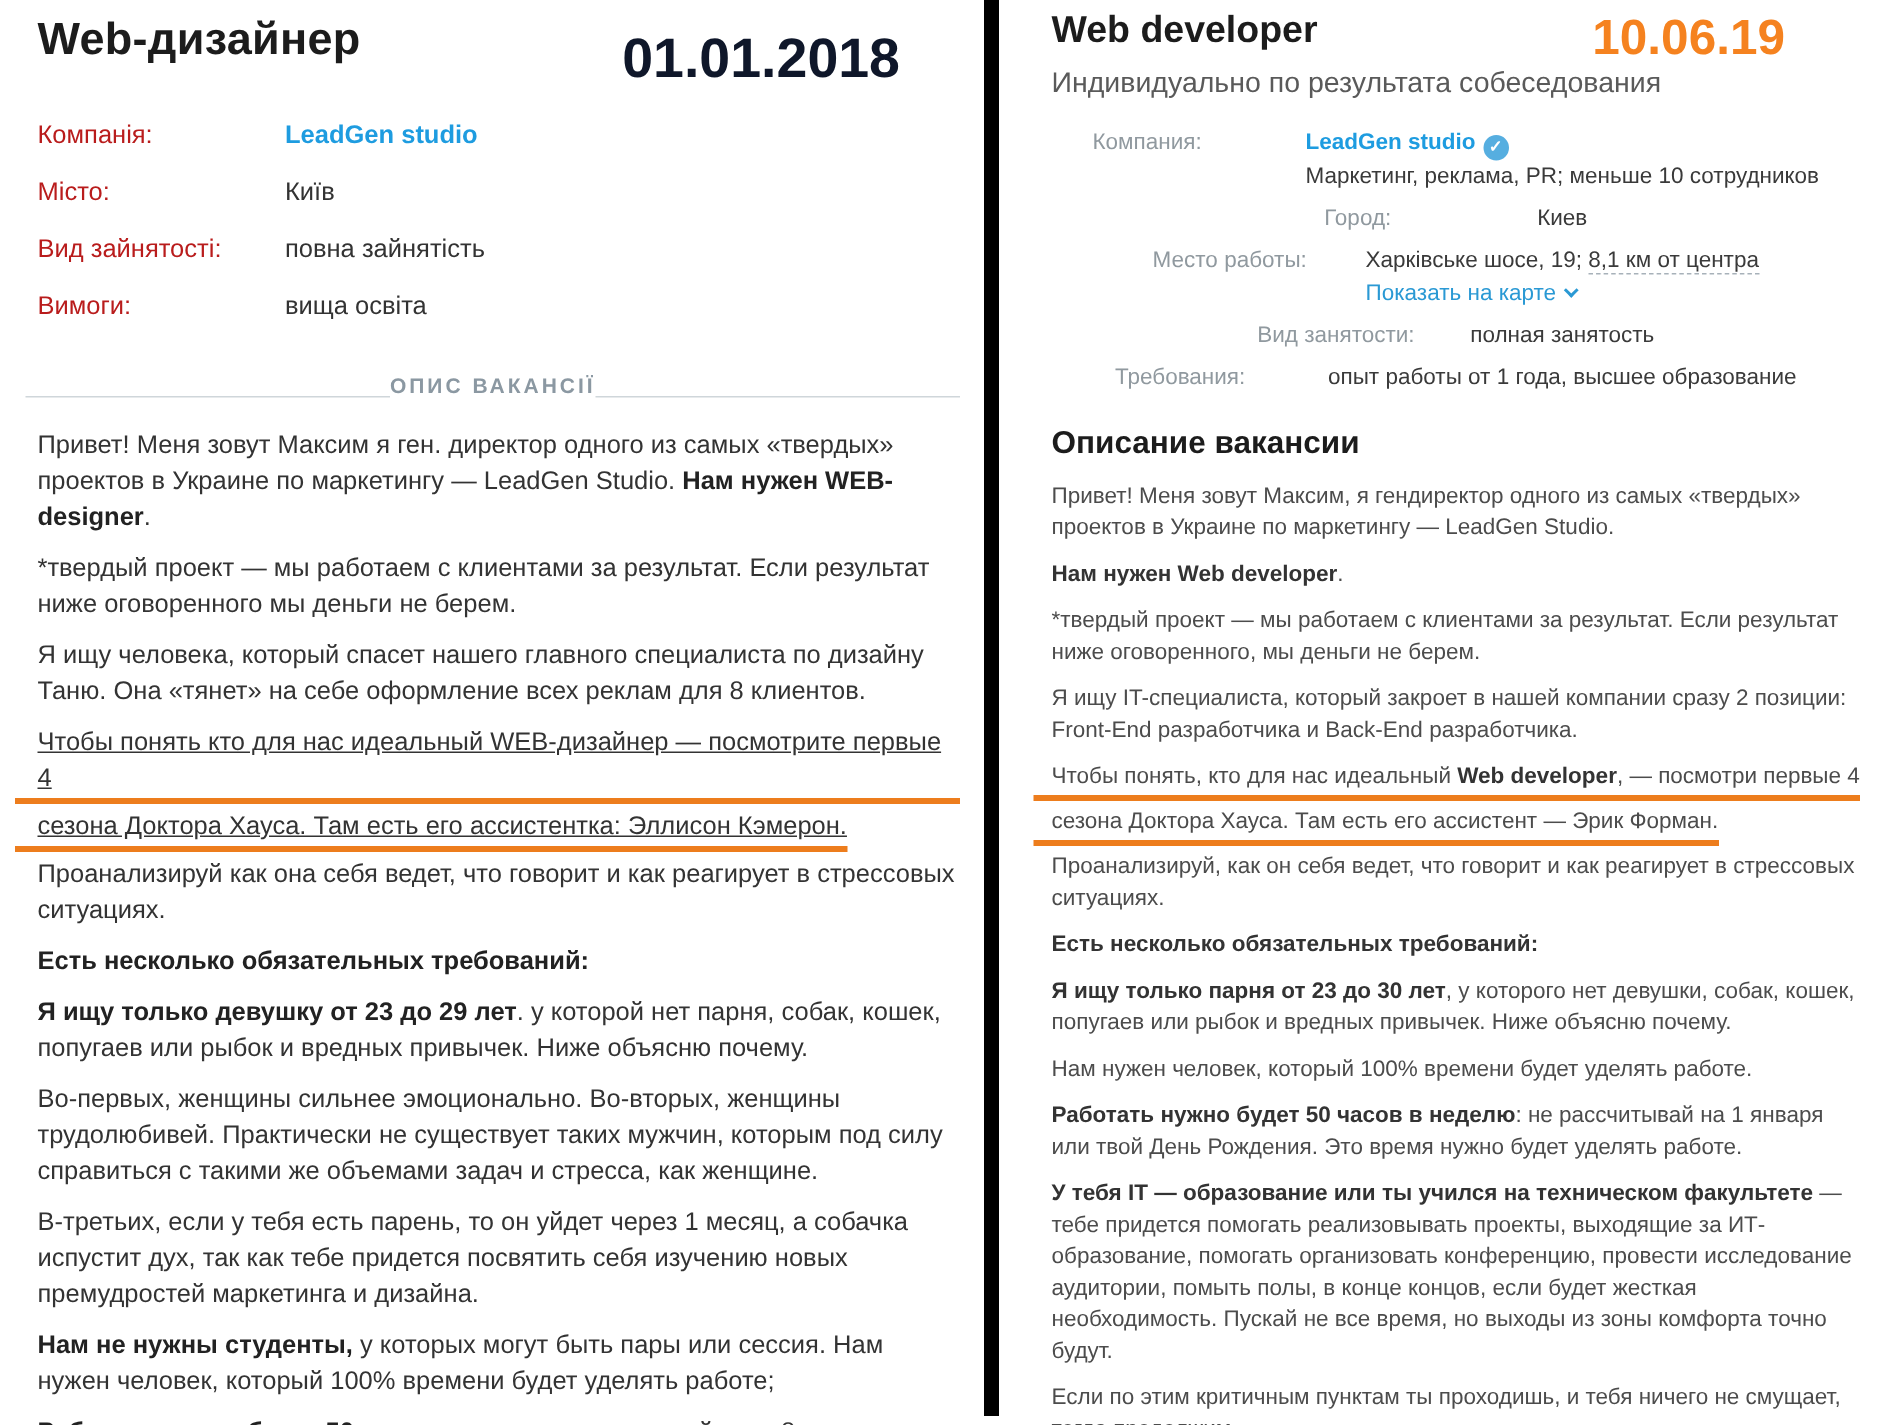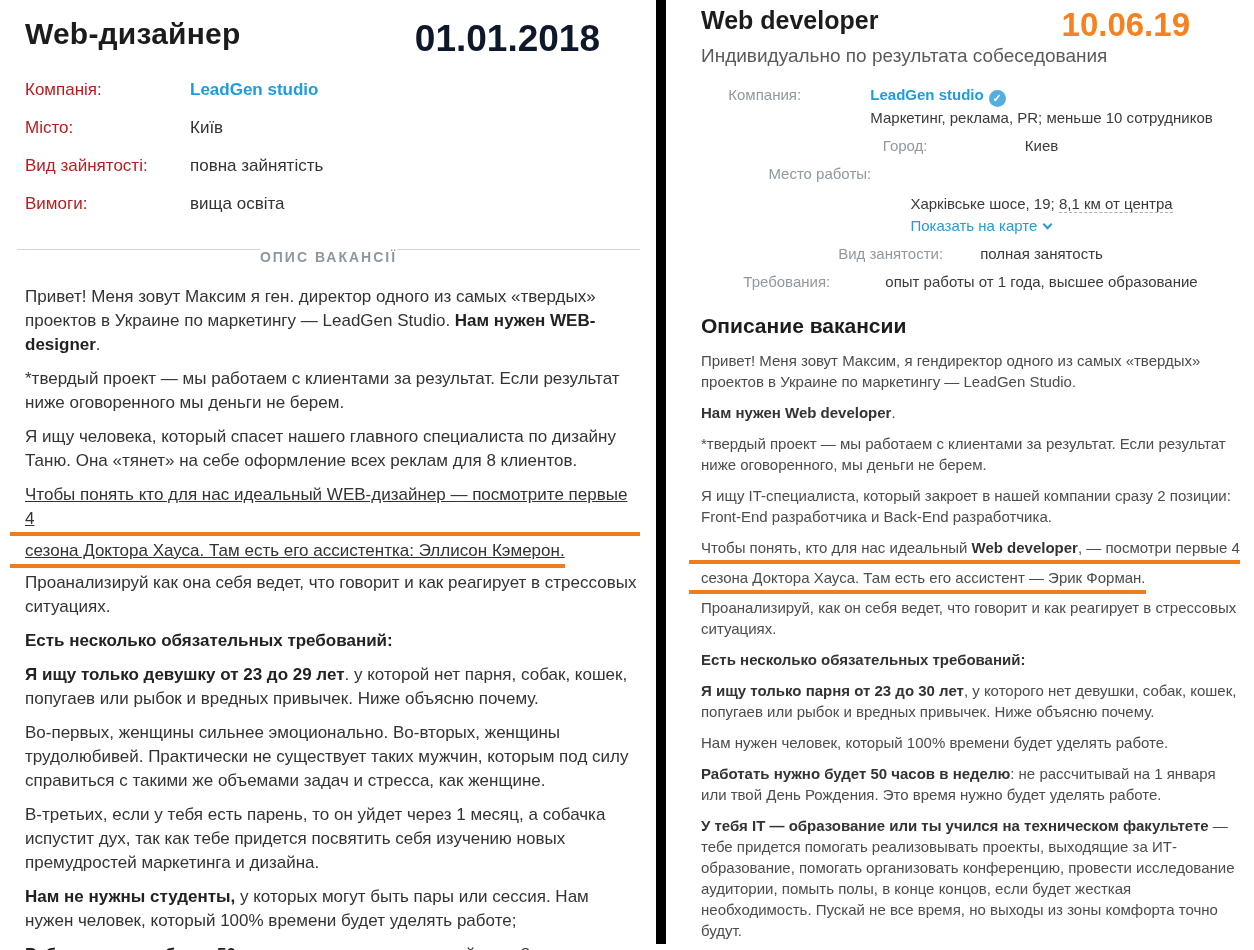--- a/index.html
+++ b/index.html
@@ -3,29 +3,29 @@
 <meta charset="utf-8">
 <style>
   * { box-sizing: border-box; margin: 0; padding: 0; }
   html, body { width: 1254px; height: 950px; overflow: hidden; background: #fff; }
   body { font-family: "Liberation Sans", sans-serif; color: #333; position: relative; }
   .page { display: flex; width: 1254px; height: 950px; }
 
   
   .col-left { width: 656px; flex: 0 0 656px; padding: 10px 0 0 25px; }
   .col-left .inner { padding-right: 16px; }
-  .l-header { display: flex; justify-content: space-between; align-items: center; padding-right: 40px; }
+  .l-header { display: flex; justify-content: space-between; align-items: flex-start; padding-right: 40px; }
   .l-title { font-size: 30px; font-weight: bold; color: #1c1c1c; letter-spacing: 0.2px; }
   .l-date { font-size: 37px; font-weight: bold; color: #0f172a; margin-top: 10px; line-height: 1; }
   .l-info { margin-top: 14px; }
   .info-row { display: flex; padding: 9px 0; font-size: 17px; line-height: 20px; }
   .col-left .info-row .lbl { width: 165px; flex: 0 0 165px; color: #b91c1c; }
   .col-left .info-row .val { color: #333; }
   .link-blue { color: #1e9ce0; font-weight: bold; text-decoration: none; cursor: pointer; }
-  .section-rule { display: flex; align-items: flex-start; margin: 26px 0 20px -8px; }
+  .section-rule { display: flex; align-items: flex-end; margin: 26px 0 20px -8px; }
   .section-rule .line { flex: 1; height: 1px; background: #cfd6da; }
   .section-rule .txt { color: #8b98a2; font-size: 14px; font-weight: bold; letter-spacing: 2px; white-space: nowrap; }
   .l-body { font-size: 17px; line-height: 24px; color: #333; }
   .l-body p { margin: 0 0 10px 0; }
   .l-body b { color: #222; }
 
   
   .hl-line { border-bottom: 4px solid #ed7d1d; padding-bottom: 1px; margin-bottom: 3px; }
   .col-left .hl-line { margin-left: -15px; padding-left: 15px; text-decoration: underline; }
   .hl-fit { width: fit-content; }
@@ -133,21 +133,21 @@
           <span style="display:block;">Маркетинг, реклама, PR; меньше 10 сотрудников</span>
         </span>
       </div>
       <div class="info-row">
         <span class="lbl">Город:</span>
         <span class="val">Киев</span>
       </div>
       <div class="info-row">
         <span class="lbl">Место работы:</span>
         <span class="val">
-          <span style="display:block;margin-top:30px;">
+          <span style="display:block;">
             <span>Харківське шосе, 19; </span><span class="dashed-tip">8,1 км от центра</span>
           </span>
           <span style="display:block;">
             <a class="map-link">Показать на карте</a><span class="chev"></span>
           </span>
         </span>
       </div>
       <div class="info-row">
         <span class="lbl">Вид занятости:</span>
         <span class="val">полная занятость</span>

